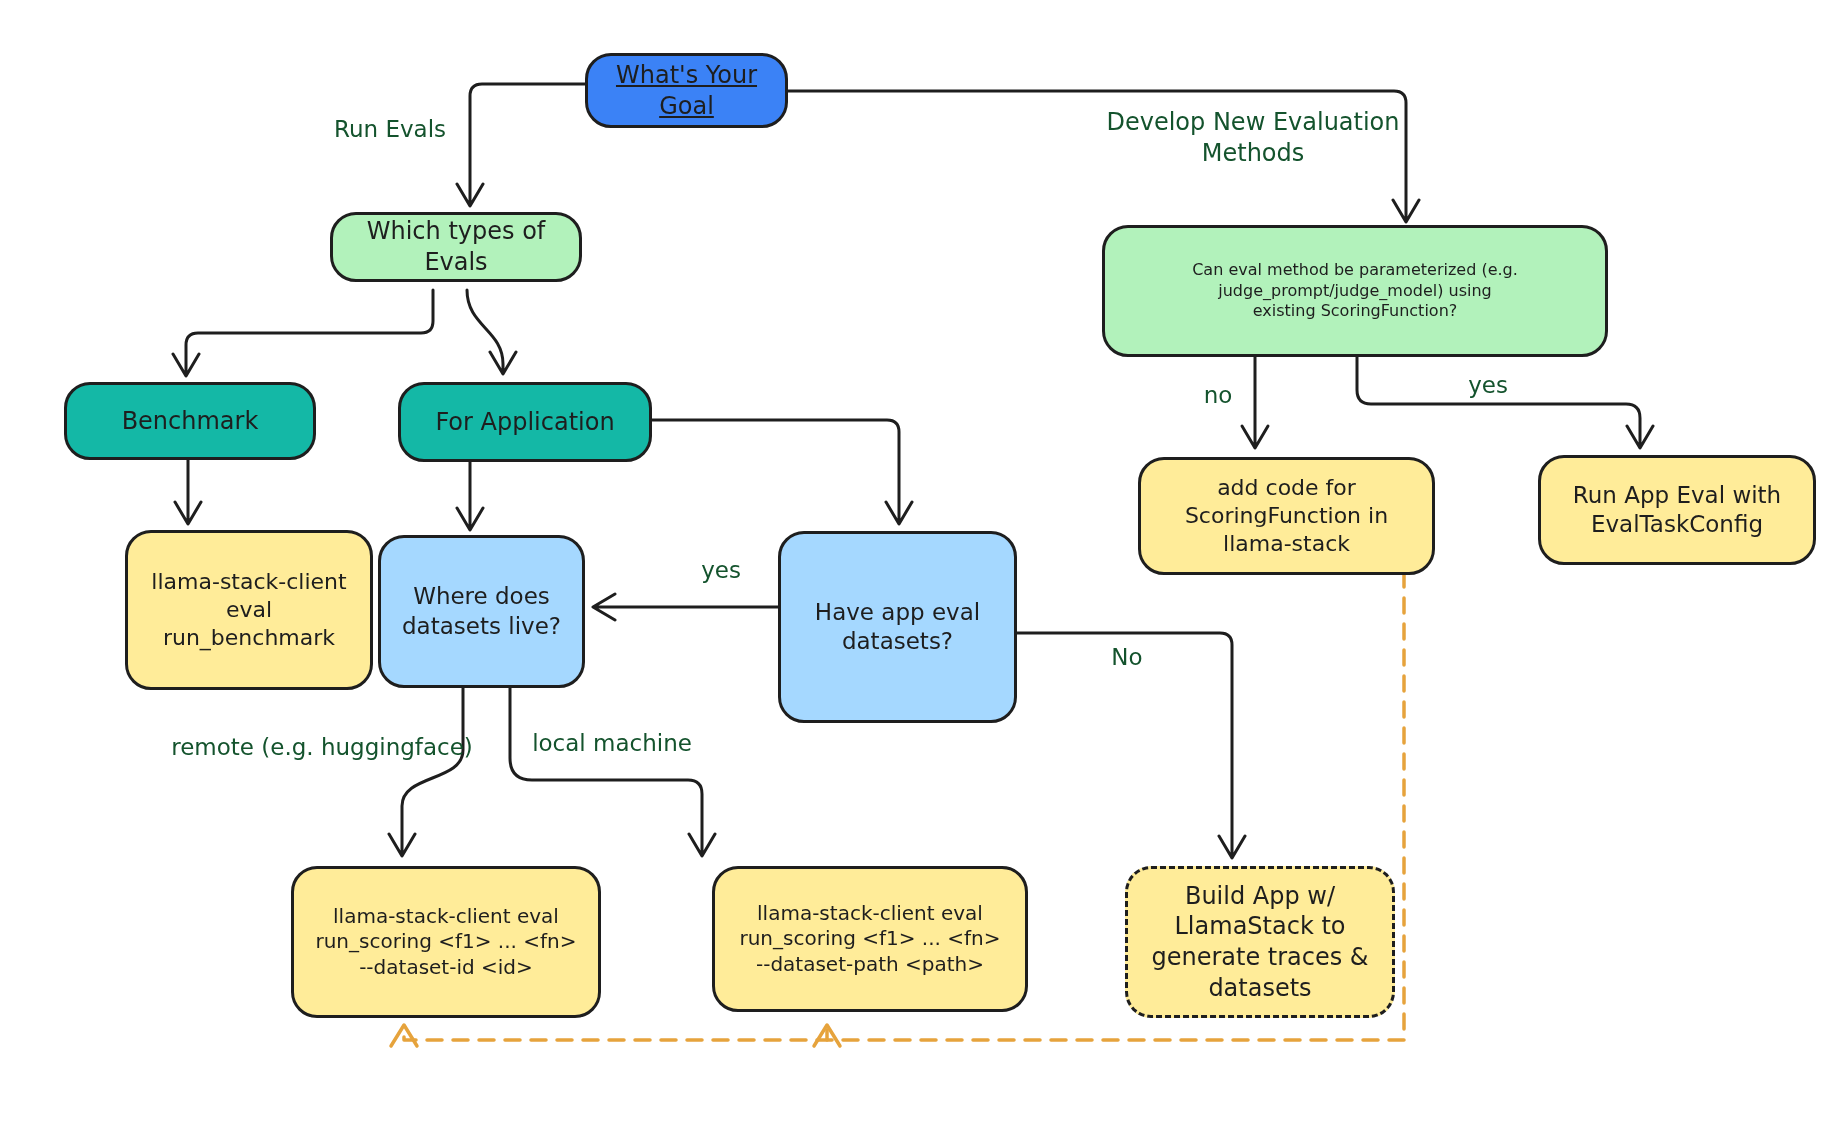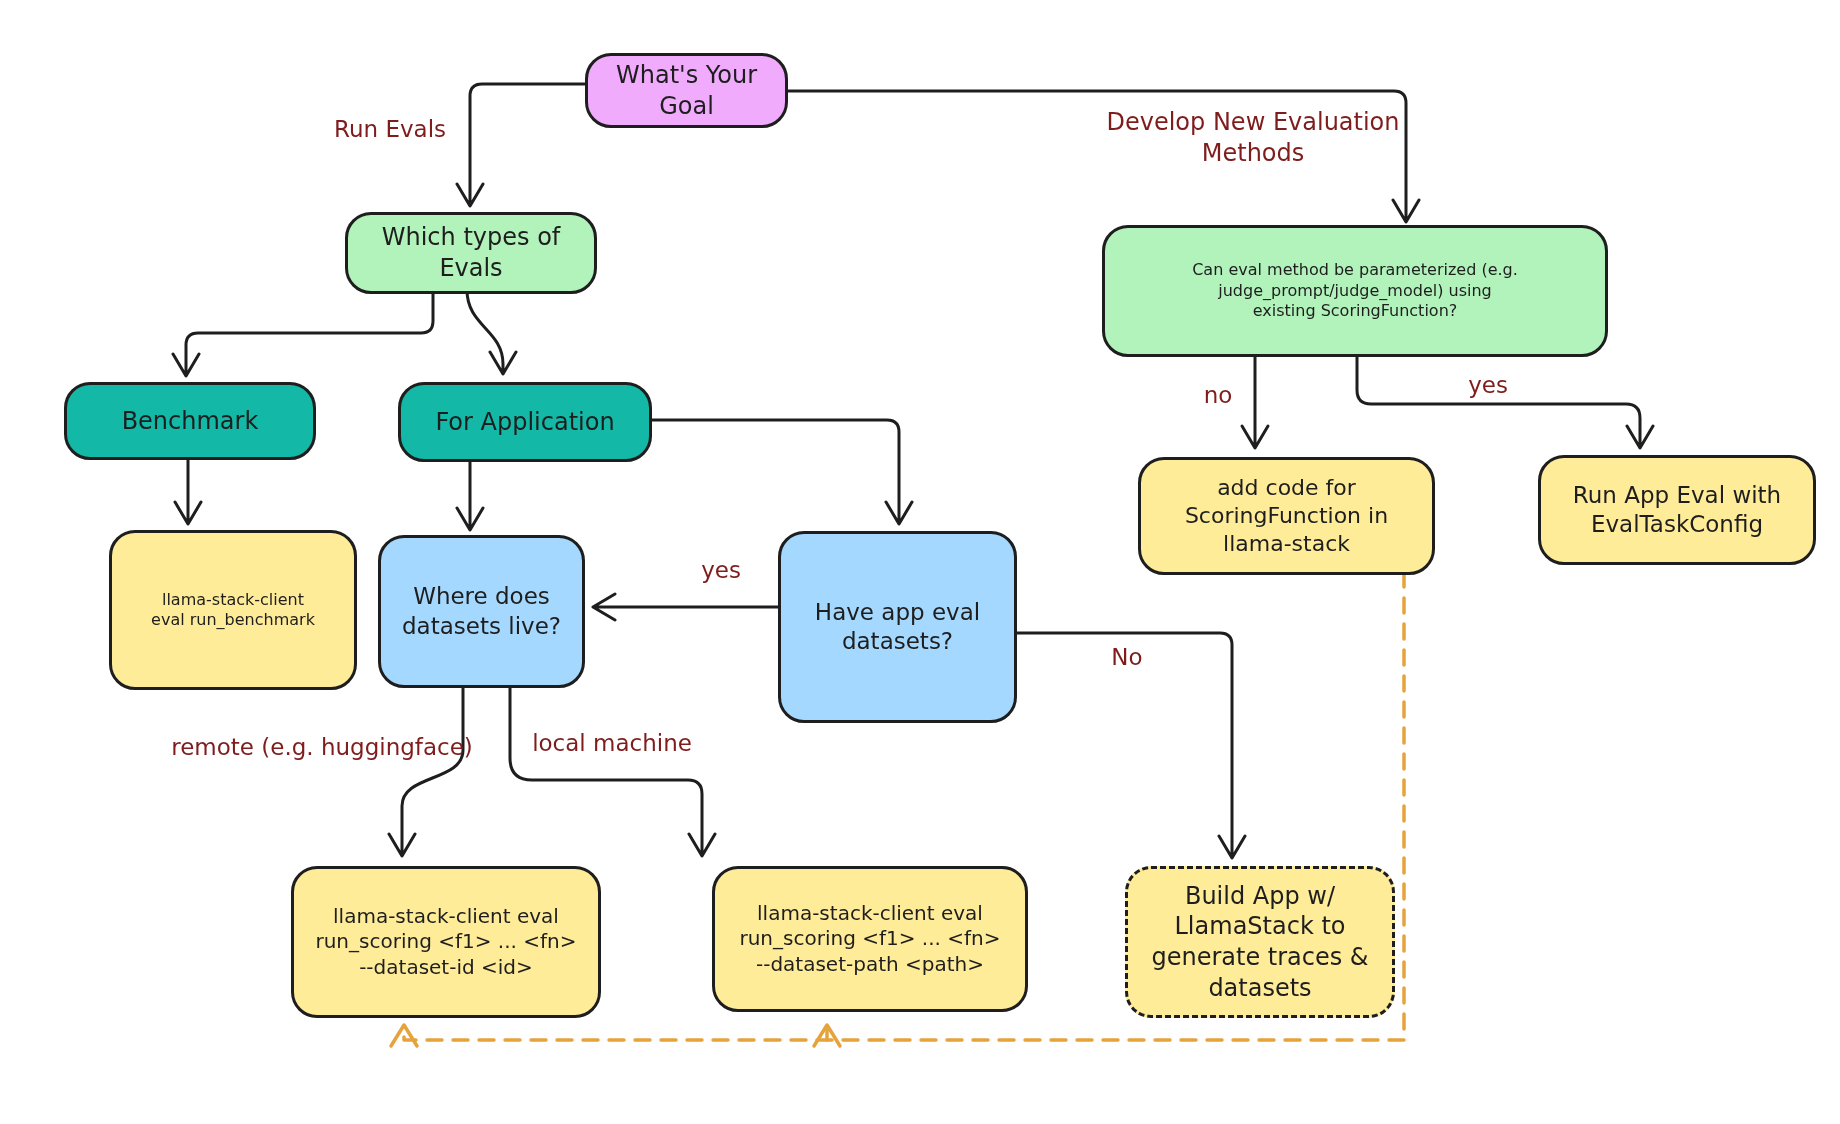--- a/index.html
+++ b/index.html
@@ -11,44 +11,44 @@
   svg.edges path{fill:none;stroke:#1e1e1e;stroke-width:3;stroke-linecap:round;stroke-linejoin:round;}
   svg.edges path.orange{stroke:#e6a33c;stroke-width:3.5;stroke-dasharray:15 11;}
   svg.edges path.orange-head{stroke:#e6a33c;stroke-width:3.5;}
 
   .node{
     position:absolute;display:flex;align-items:center;justify-content:center;
     text-align:center;white-space:pre-line;border:3px solid #1e1e1e;
     border-radius:26px;box-sizing:border-box;line-height:1.28;padding:6px 10px;
     font-size:24px;
   }
-  .fill-pink{background:#f0abfc;}
+  .fill-pink{background:#3b82f6;text-decoration:underline;}
   .fill-green{background:#b2f2bb;}
   .fill-blue{background:#a5d8ff;}
   .fill-yellow{background:#ffec99;margin-left:45px;}
   .fill-white{background:#14b8a6;}
   .dashed-border{border-style:dashed;}
 
   .n-goal{left:585px;top:53px;width:203px;height:75px;}
-  .n-which{left:345px;top:212px;width:252px;height:82px;}
+  .n-which{left:330px;top:212px;width:252px;height:70px;}
   .n-benchmark{left:64px;top:382px;width:252px;height:78px;}
   .n-forapp{left:398px;top:382px;width:254px;height:80px;}
-  .n-runbench{left:64px;top:530px;width:248px;height:160px;font-size:16px;}
+  .n-runbench{left:80px;top:530px;width:248px;height:160px;font-size:22px;}
   .n-where{left:378px;top:535px;width:207px;height:153px;font-size:23px;}
   .n-have{left:778px;top:499px;width:239px;height:192px;font-size:23px;margin-top:32px;}
   .n-scoreid{left:246px;top:866px;width:310px;height:152px;font-size:20px;}
   .n-scorepath{left:667px;top:866px;width:316px;height:146px;font-size:20px;}
   .n-buildapp{left:1080px;top:866px;width:270px;height:152px;font-size:24px;}
   .n-canparam{left:1102px;top:225px;width:506px;height:132px;font-size:16px;}
   .n-addcode{left:1093px;top:457px;width:297px;height:118px;font-size:22px;}
   .n-runapp{left:1493px;top:455px;width:278px;height:110px;font-size:23px;}
 
   .elabel{
     position:absolute;transform:translate(-50%,-50%);white-space:pre-line;
-    text-align:center;font-size:23px;line-height:1.3;color:#7f1d1d;
+    text-align:center;font-size:23px;line-height:1.3;color:#14532d;
   }
   .l-runevals{left:390px;top:130px;}
   .l-develop{left:1253px;top:138px;font-size:24px;}
   .l-yes1{left:721px;top:571px;}
   .l-no1{left:1127px;top:658px;}
   .l-remote{left:322px;top:748px;}
   .l-local{left:612px;top:744px;}
   .l-no2{left:1218px;top:396px;}
   .l-yes2{left:1488px;top:386px;}
 </style>

